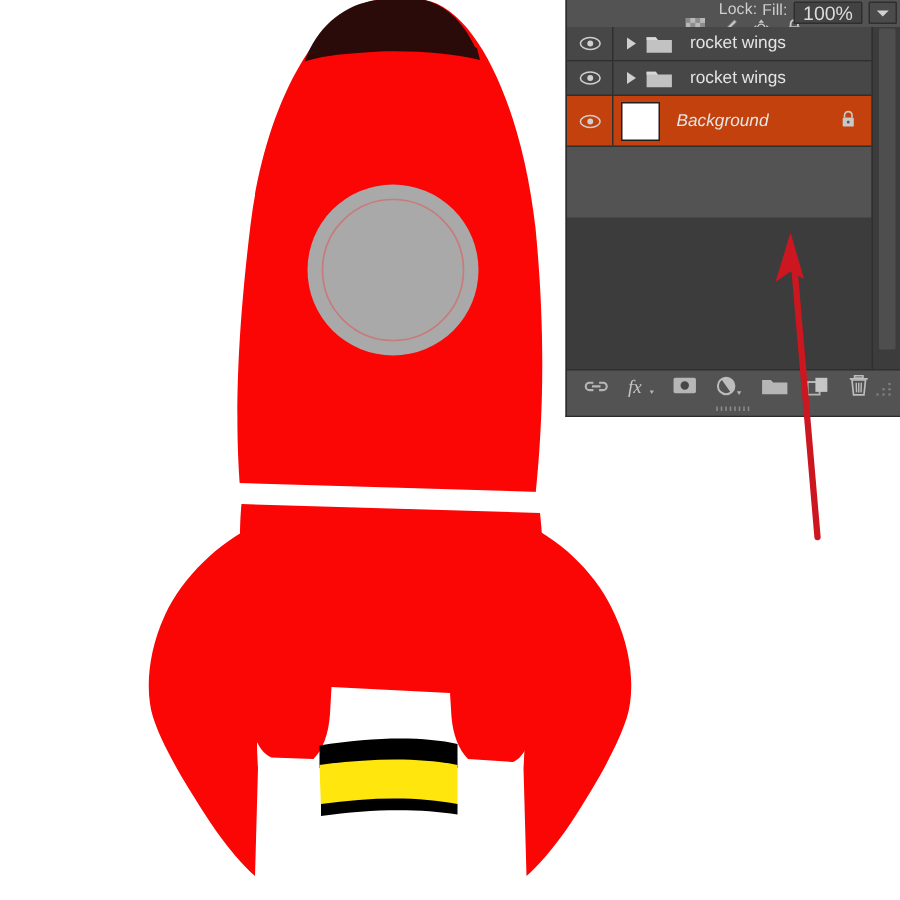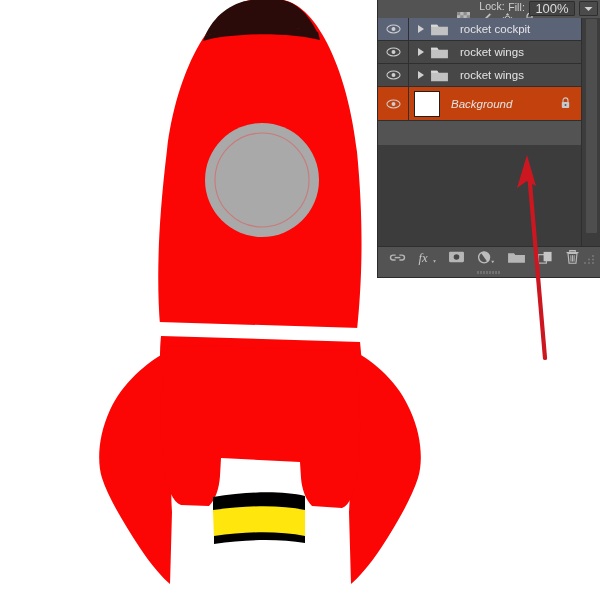--- a/index.html
+++ b/index.html
@@ -349,36 +349,20 @@
             <path d="M0.5 1 L4.5 5 L8.5 1 Z" fill="#d2d2d2"></path>
           </svg>
         </div>
       </div>
     </div>
 
     <div id="list-empty"></div>
 
     <div id="layer-list">
 
-      <div class="layer-row selected">
-        <div class="eye-cell">
-          <svg width="15" height="10" viewBox="0 0 16 10">
-            <ellipse cx="8" cy="5" rx="7" ry="4.2" fill="none" stroke="#cfcfcf" stroke-width="1.1"></ellipse>
-            <circle cx="8" cy="5" r="2.1" fill="#cfcfcf"></circle>
-          </svg>
-        </div>
-        <div class="disclosure">
-          <span class="tri"></span>
-        </div>
-        <svg class="folder-ico" width="19" height="15" viewBox="0 0 20 16">
-          <path d="M1 3 L7.5 3 L9 5 L19 5 L19 14 L1 14 Z" fill="#c2c2c2"></path>
-          <path d="M1 3 L7.5 3 L9 5 L1 5 Z" fill="#d8d8d8"></path>
-        </svg>
-        <span class="layer-name">rocket cockpit</span>
-      </div>
 
       <div class="layer-row">
         <div class="eye-cell">
           <svg width="15" height="10" viewBox="0 0 16 10">
             <ellipse cx="8" cy="5" rx="7" ry="4.2" fill="none" stroke="#cfcfcf" stroke-width="1.1"></ellipse>
             <circle cx="8" cy="5" r="2.1" fill="#cfcfcf"></circle>
           </svg>
         </div>
         <div class="disclosure">
           <span class="tri"></span>

